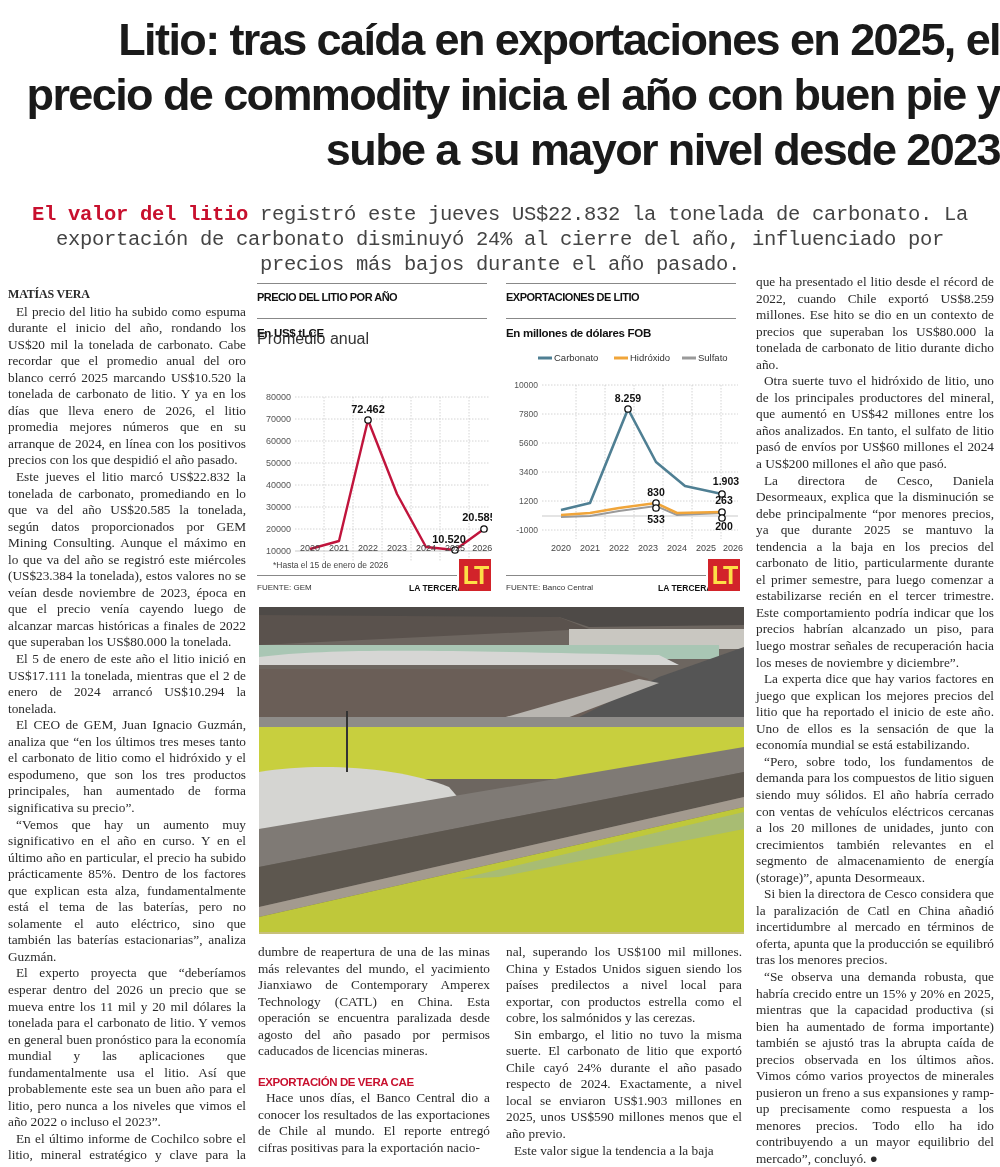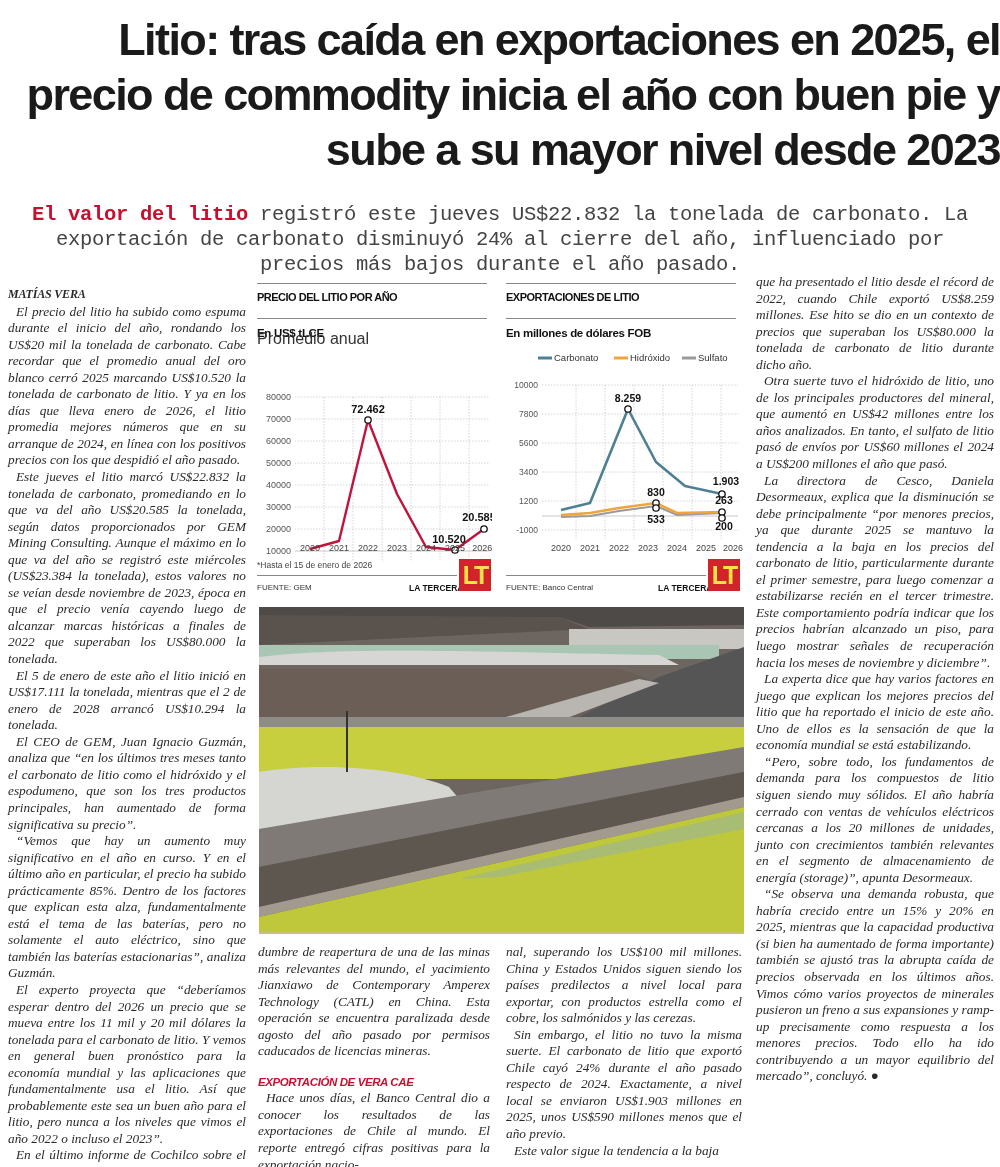--- a/index.html
+++ b/index.html
@@ -16,39 +16,39 @@
     position: absolute; left: 30px; top: 202px; width: 940px;
     text-align: center; font-family: Liberation Mono, monospace;
     font-size: 20.5px; line-height: 25px; color: #444; letter-spacing: -0.3px;
   }
   .deck .lead { color: #c8102e; font-weight: bold; }
 
   .col {
     position: absolute; font-family: "Liberation Serif", serif;
     font-size: 13.3px; line-height: 16.55px; color: #2a2a2a; text-align: justify;
   }
-  .col p { text-indent: 8px; font-style: italic; }
+  .col p { text-indent: 8px; }
   .col1 { left: 8px; top: 286px; width: 238px; }
   .byline { font-weight: bold; font-size: 12px; text-indent: 0 !important; margin-bottom: 1px; letter-spacing: -0.2px; }
   .col2b { left: 258px; top: 944px; width: 232px; }
   .col3b { left: 506px; top: 944px; width: 236px; }
   .col4 { left: 756px; top: 274px; width: 238px; }
   .subhead {
     font-family: "Liberation Sans", sans-serif; font-weight: bold; color: #c8102e;
     font-size: 11.5px; letter-spacing: -0.4px; margin-top: 14px; text-indent: 0 !important;
   }
 
   .chart-box { position: absolute; top: 283px; width: 235px; height: 315px; font-family: "Liberation Sans", sans-serif; }
   .chart1 { left: 257px; }
   .chart2 { left: 506px; }
   .chart-box .rule { position: absolute; left: 0; width: 230px; height: 1px; background: #888; }
   .chart-title { position: absolute; left: 0; top: 8px; font-weight: bold; font-size: 11px; letter-spacing: -0.5px; color: #111; }
   .chart-unit { position: absolute; left: 0; top: 44px; font-weight: bold; font-size: 11.5px; color: #111; letter-spacing: -0.3px; }
   .chart-sub { position: absolute; left: 0; top: 47px; font-size: 16px; color: #333; }
-  .chart-note { position: absolute; left: 0; top: 274px; font-size: 8.5px; color: #444; text-align: center; }
+  .chart-note { position: absolute; left: 16px; top: 274px; font-size: 8.5px; color: #444; text-align: center; }
   .chart-src { position: absolute; left: 0; top: 300px; font-size: 8px; color: #333; }
   .chart-brand { position: absolute; left: 152px; top: 300px; font-size: 8.5px; font-weight: bold; color: #111; }
   .lt-logo {
     position: absolute; left: 202px; top: 276px; width: 32px; height: 32px; background: #d2232a;
     color: #fde047; font-weight: bold; font-size: 25px; text-align: center; line-height: 32px; letter-spacing: -2px;
   }
   svg text { font-family: "Liberation Sans", sans-serif; }
 
   .photo { position: absolute; left: 259px; top: 607px; width: 485px; height: 326px; overflow: hidden; }
   .photo-caption-rule { position: absolute; left: 259px; top: 932px; width: 485px; height: 2px; background: #c8c07a; }
@@ -59,21 +59,21 @@
 <h1 class="headline">Litio: tras caída en exportaciones en 2025, el precio de commodity inicia el año con buen pie y sube a su mayor nivel desde 2023</h1>
 
 <div class="deck">
   <span class="lead">El valor del litio</span><span> registró este jueves US$22.832 la tonelada de carbonato. La exportación de carbonato disminuyó 24% al cierre del año, influenciado por precios más bajos durante el año pasado.</span>
 </div>
 
 <div class="col col1">
   <p class="byline">MATÍAS VERA</p>
   <p>El precio del litio ha subido como espuma durante el inicio del año, rondando los US$20 mil la tonelada de carbonato. Cabe recordar que el promedio anual del oro blanco cerró 2025 marcando US$10.520 la tonelada de carbonato de litio. Y ya en los días que lleva enero de 2026, el litio promedia mejores números que en su arranque de 2024, en línea con los positivos precios con los que despidió el año pasado.</p>
   <p>Este jueves el litio marcó US$22.832 la tonelada de carbonato, promediando en lo que va del año US$20.585 la tonelada, según datos proporcionados por GEM Mining Consulting. Aunque el máximo en lo que va del año se registró este miércoles (US$23.384 la tonelada), estos valores no se veían desde noviembre de 2023, época en que el precio venía cayendo luego de alcanzar marcas históricas a finales de 2022 que superaban los US$80.000 la tonelada.</p>
-  <p>El 5 de enero de este año el litio inició en US$17.111 la tonelada, mientras que el 2 de enero de 2028 arrancó US$10.294 la tonelada.</p>
+  <p>El 5 de enero de este año el litio inició en US$17.111 la tonelada, mientras que el 2 de enero de 2024 arrancó US$10.294 la tonelada.</p>
   <p>El CEO de GEM, Juan Ignacio Guzmán, analiza que “en los últimos tres meses tanto el carbonato de litio como el hidróxido y el espodumeno, que son los tres productos principales, han aumentado de forma significativa su precio”.</p>
   <p>“Vemos que hay un aumento muy significativo en el año en curso. Y en el último año en particular, el precio ha subido prácticamente 85%. Dentro de los factores que explican esta alza, fundamentalmente está el tema de las baterías, pero no solamente el auto eléctrico, sino que también las baterías estacionarias”, analiza Guzmán.</p>
   <p>El experto proyecta que “deberíamos esperar dentro del 2026 un precio que se mueva entre los 11 mil y 20 mil dólares la tonelada para el carbonato de litio. Y vemos en general buen pronóstico para la economía mundial y las aplicaciones que fundamentalmente usa el litio. Así que probablemente este sea un buen año para el litio, pero nunca a los niveles que vimos el año 2022 o incluso el 2023”.</p>
   <p>En el último informe de Cochilco sobre el litio, mineral estratégico y clave para la electromovilidad y las baterías, se indicó que el oro blanco ha reportado una presión en el alza de sus precios por la incerti-</p>
 </div>
 
 <div class="chart-box chart1">
   <div class="rule" style="top:0"></div>
   <div class="chart-title">PRECIO DEL LITIO POR AÑO</div>
   <div class="rule" style="top:35px"></div>
@@ -245,14 +245,15 @@
   <p>Sin embargo, el litio no tuvo la misma suerte. El carbonato de litio que exportó Chile cayó 24% durante el año pasado respecto de 2024. Exactamente, a nivel local se enviaron US$1.903 millones en 2025, unos US$590 millones menos que el año previo.</p>
   <p>Este valor sigue la tendencia a la baja</p>
 </div>
 
 <div class="col col4">
   <p style="text-indent:0">que ha presentado el litio desde el récord de 2022, cuando Chile exportó US$8.259 millones. Ese hito se dio en un contexto de precios que superaban los US$80.000 la tonelada de carbonato de litio durante dicho año.</p>
   <p>Otra suerte tuvo el hidróxido de litio, uno de los principales productores del mineral, que aumentó en US$42 millones entre los años analizados. En tanto, el sulfato de litio pasó de envíos por US$60 millones el 2024 a US$200 millones el año que pasó.</p>
   <p>La directora de Cesco, Daniela Desormeaux, explica que la disminución se debe principalmente “por menores precios, ya que durante 2025 se mantuvo la tendencia a la baja en los precios del carbonato de litio, particularmente durante el primer semestre, para luego comenzar a estabilizarse recién en el tercer trimestre. Este comportamiento podría indicar que los precios habrían alcanzado un piso, para luego mostrar señales de recuperación hacia los meses de noviembre y diciembre”.</p>
   <p>La experta dice que hay varios factores en juego que explican los mejores precios del litio que ha reportado el inicio de este año. Uno de ellos es la sensación de que la economía mundial se está estabilizando.</p>
   <p>“Pero, sobre todo, los fundamentos de demanda para los compuestos de litio siguen siendo muy sólidos. El año habría cerrado con ventas de vehículos eléctricos cercanas a los 20 millones de unidades, junto con crecimientos también relevantes en el segmento de almacenamiento de energía (storage)”, apunta Desormeaux.</p>
+  <p>Si bien la directora de Cesco considera que la paralización de Catl en China añadió incertidumbre al mercado en términos de oferta, apunta que la producción se equilibró tras los menores precios.</p>
   <p><span>“Se observa una demanda robusta, que habría crecido entre un 15% y 20% en 2025, mientras que la capacidad productiva (si bien ha aumentado de forma importante) también se ajustó tras la abrupta caída de precios observada en los últimos años. Vimos cómo varios proyectos de minerales pusieron un freno a sus expansiones y ramp-up precisamente como respuesta a los menores precios. Todo ello ha ido contribuyendo a un mayor equilibrio del mercado”, concluyó.</span> <span>●</span></p>
 </div>
 
 </body></html>

